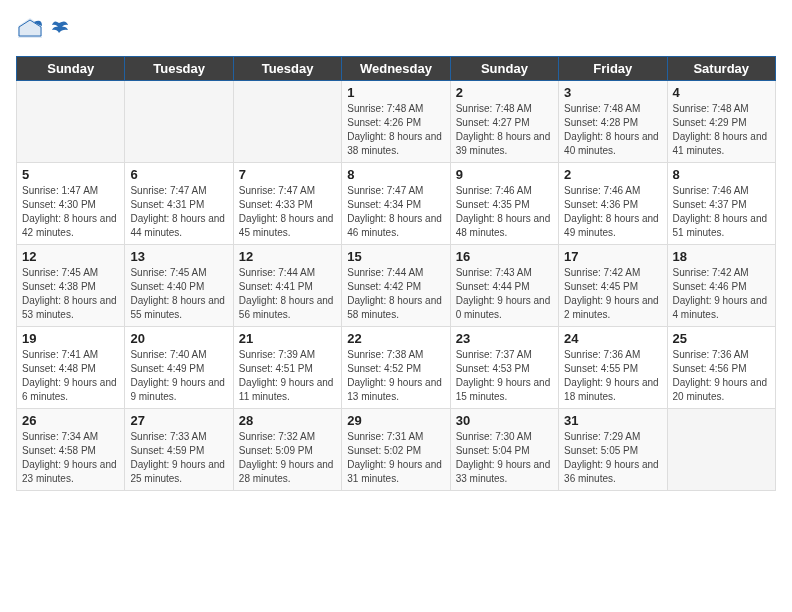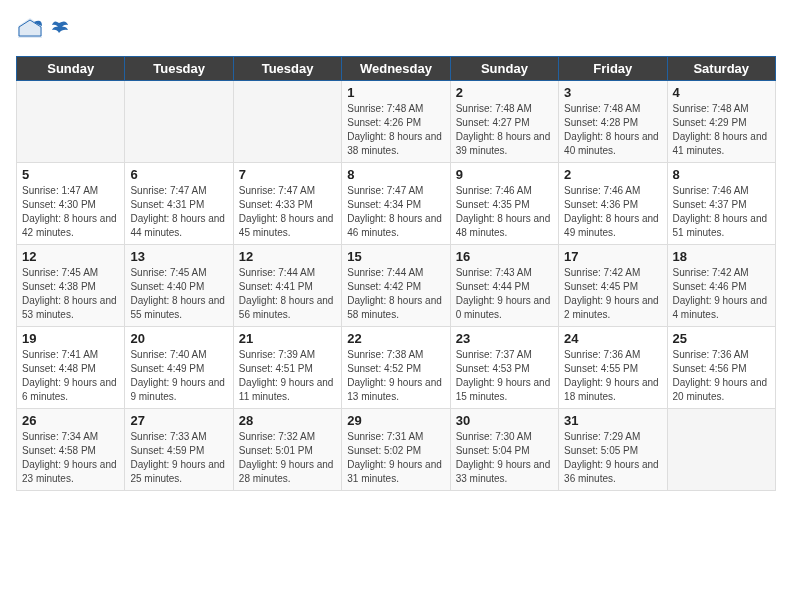--- a/index.html
+++ b/index.html
@@ -307,21 +307,21 @@
         </td>
         <td>
           <span class="day-number">27</span>
           <div class="day-info">Sunrise: 7:33 AM
 Sunset: 4:59 PM
 Daylight: 9 hours and 25 minutes.</div>
         </td>
         <td>
           <span class="day-number">28</span>
           <div class="day-info">Sunrise: 7:32 AM
-Sunset: 5:01 PM
+Sunset: 5:09 PM
 Daylight: 9 hours and 28 minutes.</div>
         </td>
         <td>
           <span class="day-number">29</span>
           <div class="day-info">Sunrise: 7:31 AM
 Sunset: 5:02 PM
 Daylight: 9 hours and 31 minutes.</div>
         </td>
         <td>
           <span class="day-number">30</span>

